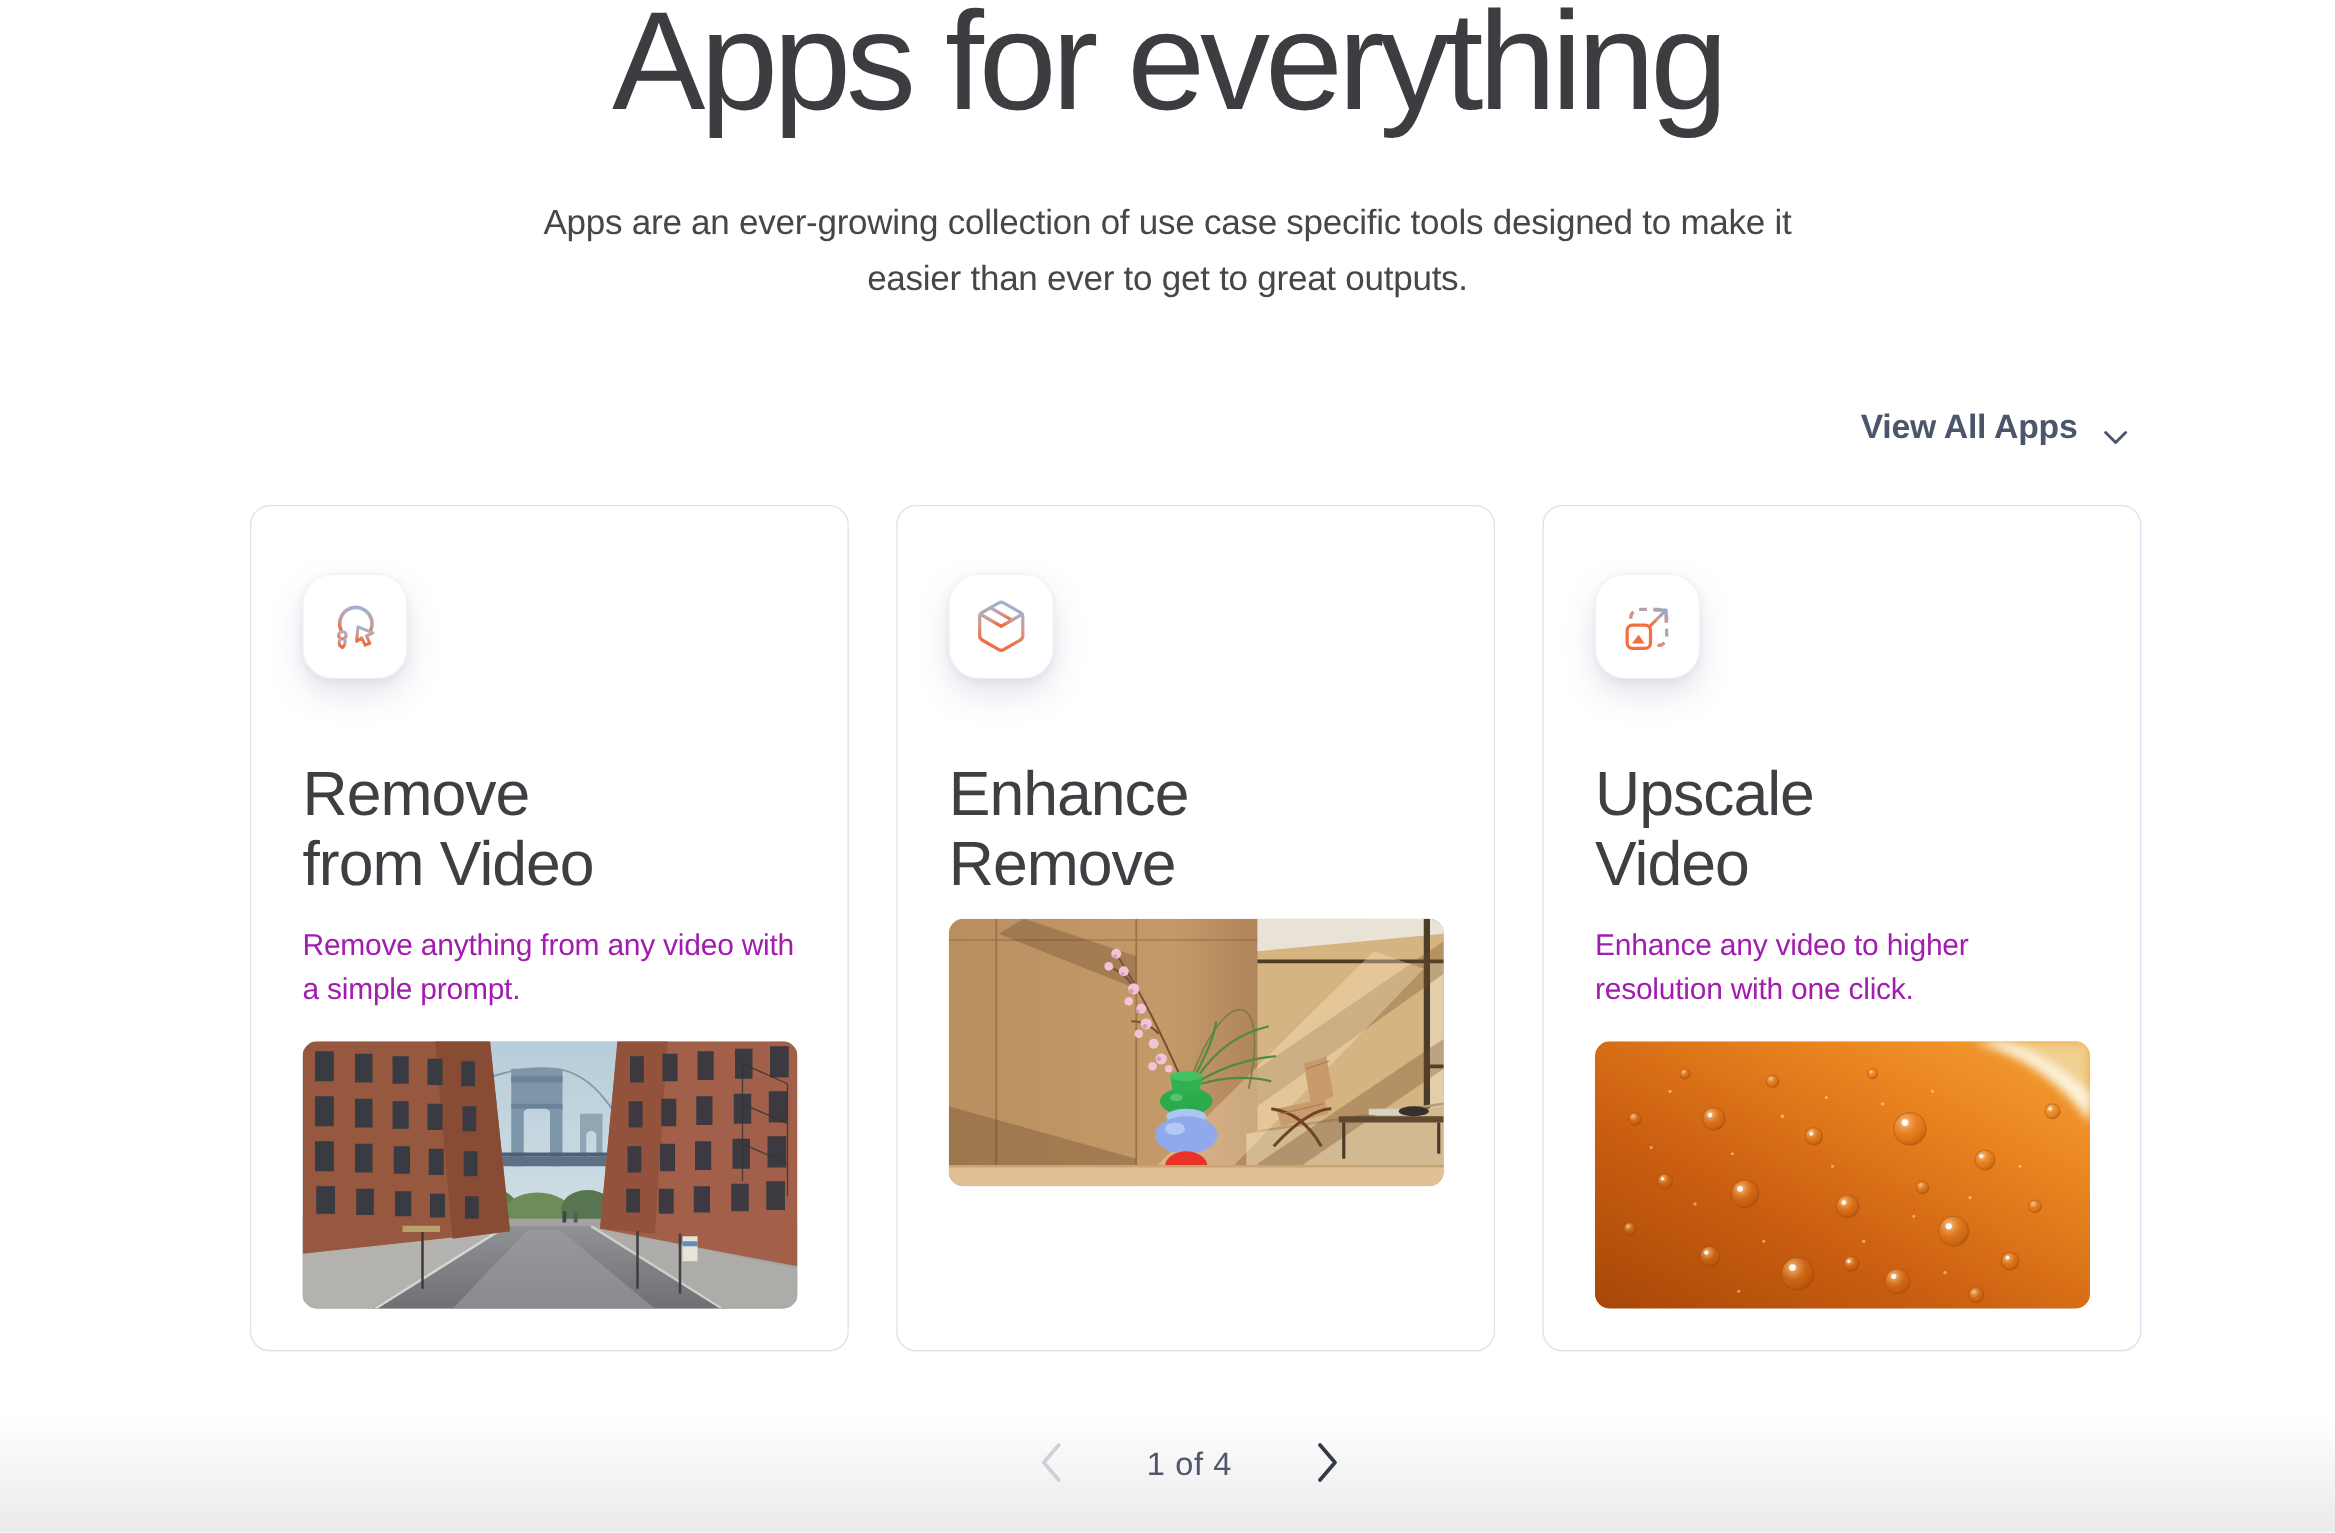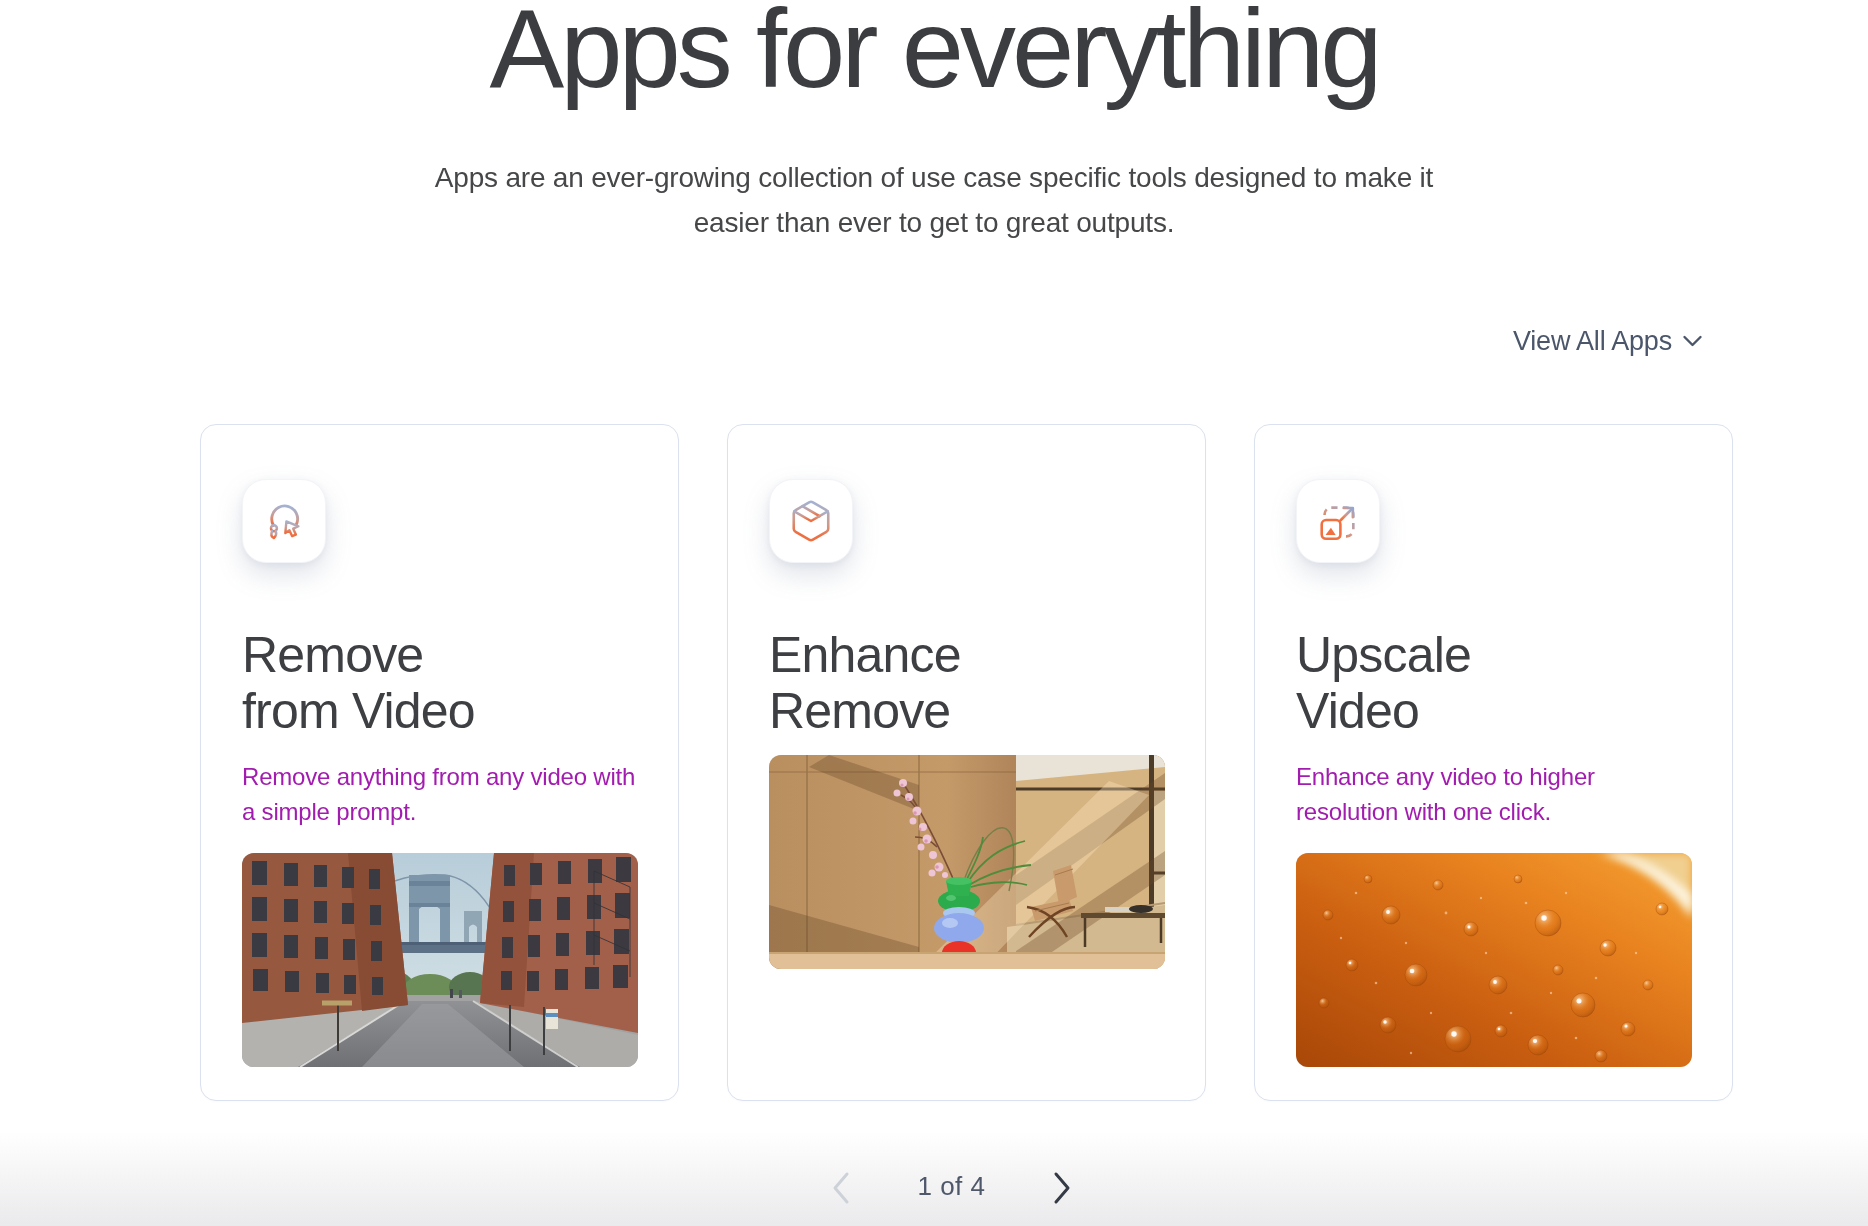--- a/index.html
+++ b/index.html
@@ -23,24 +23,24 @@
   .hero-subtitle{
     margin-top:44px;text-align:center;
     font-size:28px;line-height:45px;color:#464749;letter-spacing:-0.2px;
   }
   .container{width:1503px;margin-left:200px;position:relative;}
   .toolbar-row{
     display:flex;justify-content:flex-end;align-items:center;
     margin-top:78px;height:36px;
   }
   .view-all{
-    display:flex;align-items:center;gap:10px;cursor:pointer;
-    font-size:27px;font-weight:400;color:#4b566b;letter-spacing:-0.2px;
-  }
-  .cards{display:flex;gap:48px;margin-top:65px;}
+    display:flex;align-items:flex-end;gap:20px;cursor:pointer;
+    font-size:27px;font-weight:700;color:#4b566b;letter-spacing:-0.2px;
+  }
+  .cards{display:flex;gap:38px;margin-top:45px;}
   .card{
     flex:1;box-sizing:border-box;height:677px;
     background:#fff;border:1px solid #dbe1ee;border-radius:16px;
     padding:54px 40px 40px 41px;cursor:pointer;
     box-shadow:0 1px 2px rgba(40,50,80,0.02);
   }
   .icon-badge{
     width:82px;height:82px;border-radius:24px;background:#fff;
     border:1px solid #f3f4f8;
     box-shadow:0 12px 26px rgba(120,130,158,0.22), 0 2px 6px rgba(120,130,158,0.10);
@@ -53,21 +53,21 @@
   .card-desc{
     margin-top:20px;font-size:24px;line-height:35px;color:#a21caf;letter-spacing:-0.2px;
     max-width:398px;
   }
   .preview{
     margin-top:16px;width:396px;height:214px;border-radius:12px;overflow:hidden;
     background:#ddd;
   }
   .preview svg{display:block;width:100%;height:100%;}
   .pagination{
-    display:flex;align-items:flex-start;justify-content:center;gap:58px;
+    display:flex;align-items:flex-end;justify-content:center;gap:58px;
     margin-top:70px;height:36px;
   }
   .page-indicator{font-size:26px;color:#4e586a;letter-spacing:0.5px;}
   .nav-btn{background:none;border:none;padding:0 8px;cursor:pointer;display:flex;align-items:center;}
 </style>
 </head>
 <body>
 
 <div class="bottom-fade"></div>
 

